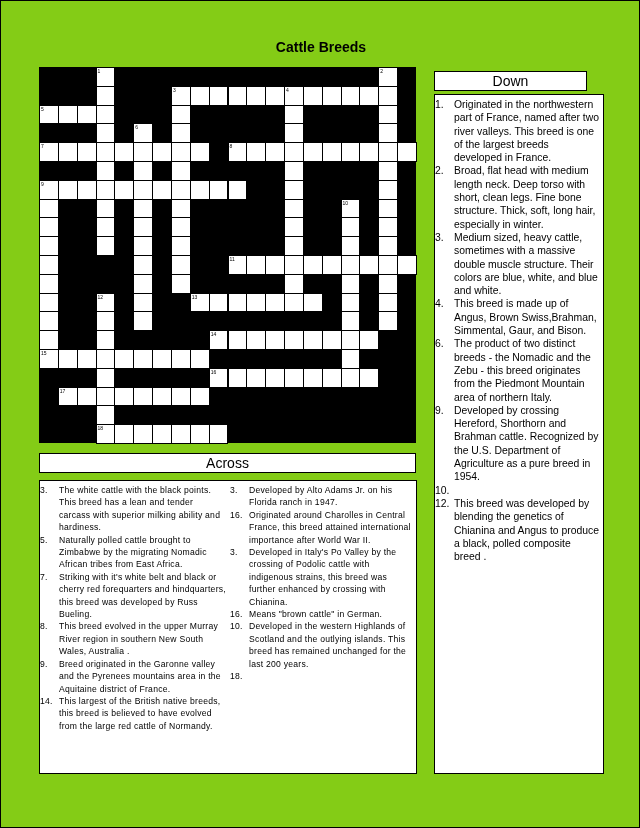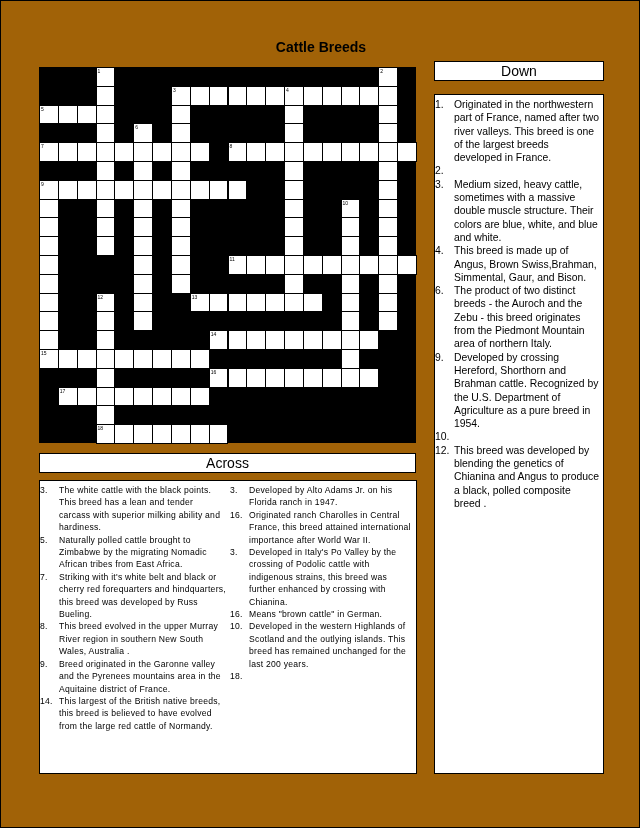--- a/index.html
+++ b/index.html
@@ -1,19 +1,19 @@
 <!DOCTYPE html>
 <html><head>
 <meta charset="utf-8">
 <style>
   html, body { margin: 0; padding: 0; background: #ffffff; }
   body { width: 640px; height: 828px; position: relative; overflow: hidden; }
   .page {
     position: absolute; left: 0; top: 0; width: 638px; height: 826px;
-    border: 1px solid #000; background: #a16207; text-decoration: underline;
+    border: 1px solid #000; background: #84cc16; text-decoration: underline;
   }
   .title {
     position: absolute; left: 0; top: 38px; width: 640px; text-align: center;
     font-family: "Liberation Sans", sans-serif; font-weight: bold; font-size: 14px; color: #000;
   }
   .grid {
     position: absolute; left: 38px; top: 66px; width: 377px; height: 376px;
     background: #000;
   }
   .cell {
@@ -21,21 +21,21 @@
     background: #fff; border: 1px solid #000;
   }
   .cell .num {
     position: absolute; left: 1px; top: 0px;
     font-family: "Liberation Sans", sans-serif; font-size: 5px; line-height: 6px; color: #000;
   }
   .hdr {
     position: absolute; box-sizing: border-box; border: 1px solid #000; background: #fff;
     text-align: center; font-family: "Liberation Sans", sans-serif; font-size: 14px; color: #000;
   }
-  .down-hdr { left: 433px; top: 60px; width: 170px; height: 20px; line-height: 18px; }
+  .down-hdr { left: 433px; top: 70px; width: 153px; height: 20px; line-height: 18px; }
   .across-hdr { left: 38px; top: 452px; width: 377px; height: 20px; line-height: 18px; }
   .box {
     position: absolute; box-sizing: border-box; border: 1px solid #000; background: #fff;
   }
   .down-box { left: 433px; top: 93px; width: 170px; height: 680px; padding: 3px 4px 0 0; }
   .across-box { left: 38px; top: 479px; width: 378px; height: 294px; }
   .across-col { position: absolute; top: 3px; }
   .across-col.c1 { left: 0px; width: 186px; }
   .across-col.c2 { left: 190px; width: 184px; }
   .clue {
@@ -262,32 +262,33 @@
     </div>
 
   <div class="hdr down-hdr">Down</div>
   <div class="box down-box">
     <div class="clue">
         <span class="cn">1.</span>
         <span class="ct">Originated in the northwestern part of France, named after two river valleys.  This breed is one of the largest breeds developed in France.</span>
       </div>
     <div class="clue">
         <span class="cn">2.</span>
+        <span class="ct">Broad, flat head with medium length neck. Deep torso with short, clean legs. Fine bone structure. Thick, soft, long hair, especially in winter.</span>
       </div>
     <div class="clue">
         <span class="cn">3.</span>
         <span class="ct">Medium sized, heavy cattle, sometimes with a massive double muscle structure. Their colors are blue, white, and blue and white.</span>
       </div>
     <div class="clue">
         <span class="cn">4.</span>
         <span class="ct">This breed is made up of Angus,  Brown Swiss,Brahman, Simmental, Gaur, and Bison.</span>
       </div>
     <div class="clue">
         <span class="cn">6.</span>
-        <span class="ct">The product of two distinct breeds - the Auroch and the Zebu - this breed originates from the Piedmont Mountain area of northern Italy.</span>
+        <span class="ct">The product of two distinct breeds - the Nomadic and the Zebu - this breed originates from the Piedmont Mountain area of northern Italy.</span>
       </div>
     <div class="clue">
         <span class="cn">9.</span>
         <span class="ct">Developed by crossing Hereford, Shorthorn and Brahman cattle. Recognized by the U.S. Department of Agriculture as a pure breed in 1954.</span>
       </div>
     <div class="clue">
         <span class="cn">10.</span>
       </div>
     <div class="clue">
         <span class="cn">12.</span>
@@ -323,21 +324,21 @@
           <span class="ct">This largest of the British native breeds, this breed is believed to have evolved from the large red cattle of Normandy.</span>
         </div>
     </div>
     <div class="across-col c2">
       <div class="clue">
           <span class="cn">3.</span>
           <span class="ct">Developed by Alto Adams Jr.  on his Florida ranch in 1947.</span>
         </div>
       <div class="clue">
           <span class="cn">16.</span>
-          <span class="ct">Originated  ranch Charolles in Central France, this breed attained international importance after World War II.</span>
+          <span class="ct">Originated  around Charolles in Central France, this breed attained international importance after World War II.</span>
         </div>
       <div class="clue">
           <span class="cn">3.</span>
           <span class="ct">Developed in Italy's Po Valley by the crossing of Podolic cattle with indigenous strains, this breed was further enhanced by crossing with Chianina.</span>
         </div>
       <div class="clue">
           <span class="cn">16.</span>
           <span class="ct">Means "brown cattle" in German.</span>
         </div>
       <div class="clue">

